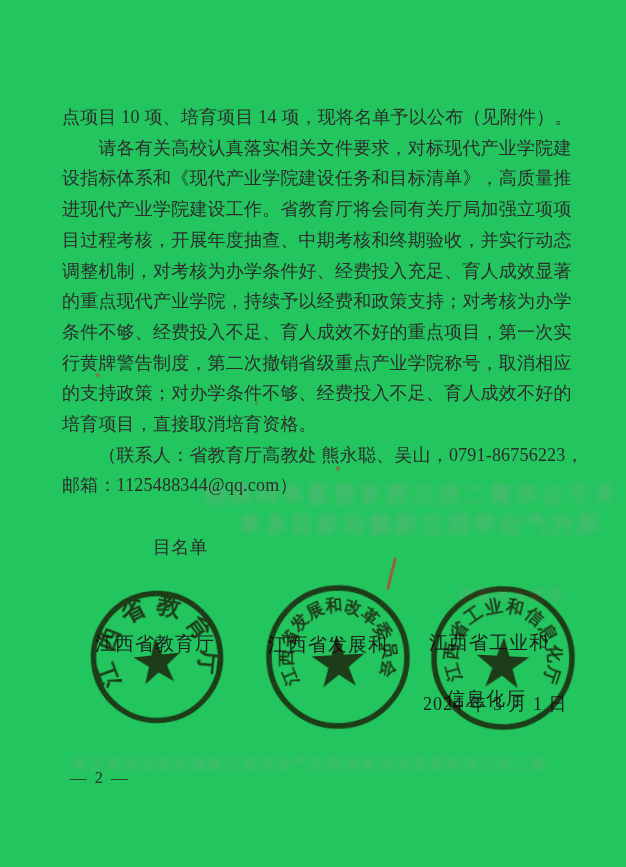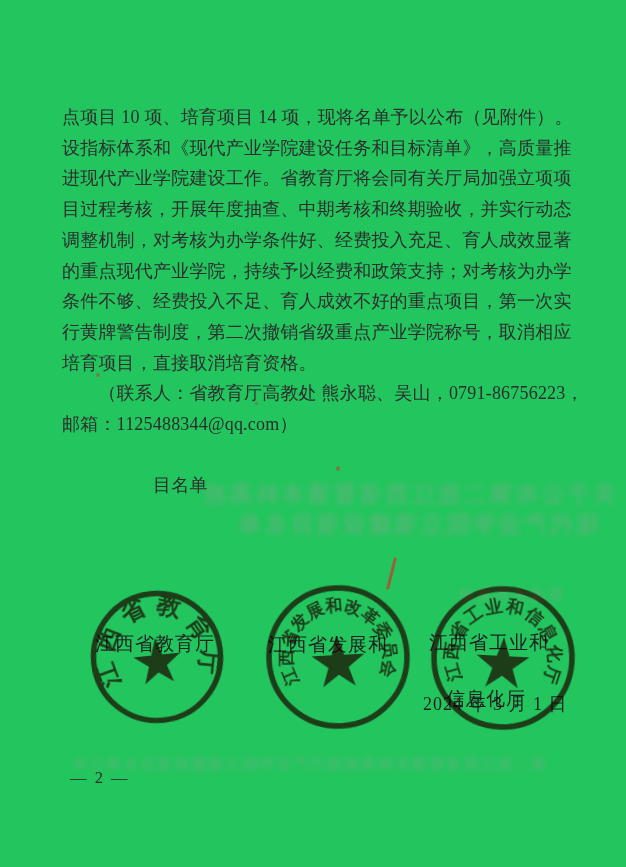--- a/index.html
+++ b/index.html
@@ -92,35 +92,37 @@
 
   <div class="bleed bt1">关于公布第二批江西省普通本科高校</div>
   <div class="bleed bt2">现代产业学院立项建设项目名单</div>
   <div class="bleed bt3">第二批江西省普通本科高校现代产业学院立项建设项目名单公布</div>
   <div class="bleed bt4">普通本科高校</div>
 
   <div class="body-text">
 
       <div class="line">点项目 10 项、培育项目 14 项，现将名单予以公布（见附件）。</div>
 
+      <div class="line">　　请各有关高校认真落实相关文件要求，对标现代产业学院建</div>
 
       <div class="line">设指标体系和《现代产业学院建设任务和目标清单》，高质量推</div>
 
       <div class="line">进现代产业学院建设工作。省教育厅将会同有关厅局加强立项项</div>
 
       <div class="line">目过程考核，开展年度抽查、中期考核和终期验收，并实行动态</div>
 
       <div class="line">调整机制，对考核为办学条件好、经费投入充足、育人成效显著</div>
 
       <div class="line">的重点现代产业学院，持续予以经费和政策支持；对考核为办学</div>
 
       <div class="line">条件不够、经费投入不足、育人成效不好的重点项目，第一次实</div>
 
       <div class="line">行黄牌警告制度，第二次撤销省级重点产业学院称号，取消相应</div>
 
+      <div class="line">的支持政策；对办学条件不够、经费投入不足、育人成效不好的</div>
 
       <div class="line">培育项目，直接取消培育资格。</div>
 
       <div class="line">　　（联系人：省教育厅高教处 熊永聪、吴山，0791-86756223，</div>
 
       <div class="line">邮箱：1125488344@qq.com）</div>
 
       <div class="line"></div>
 
 

